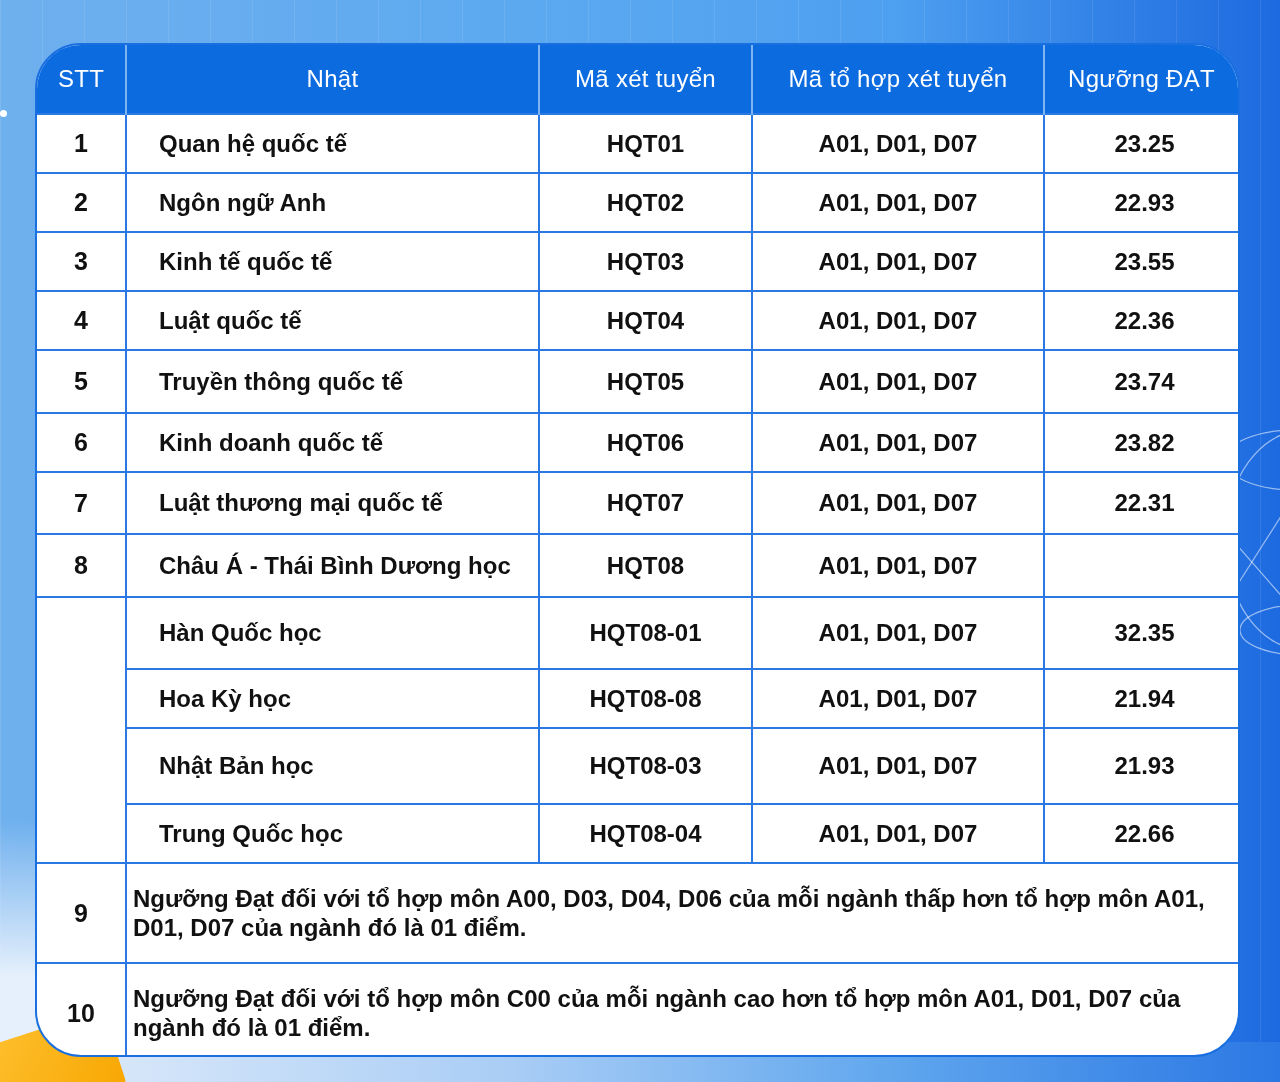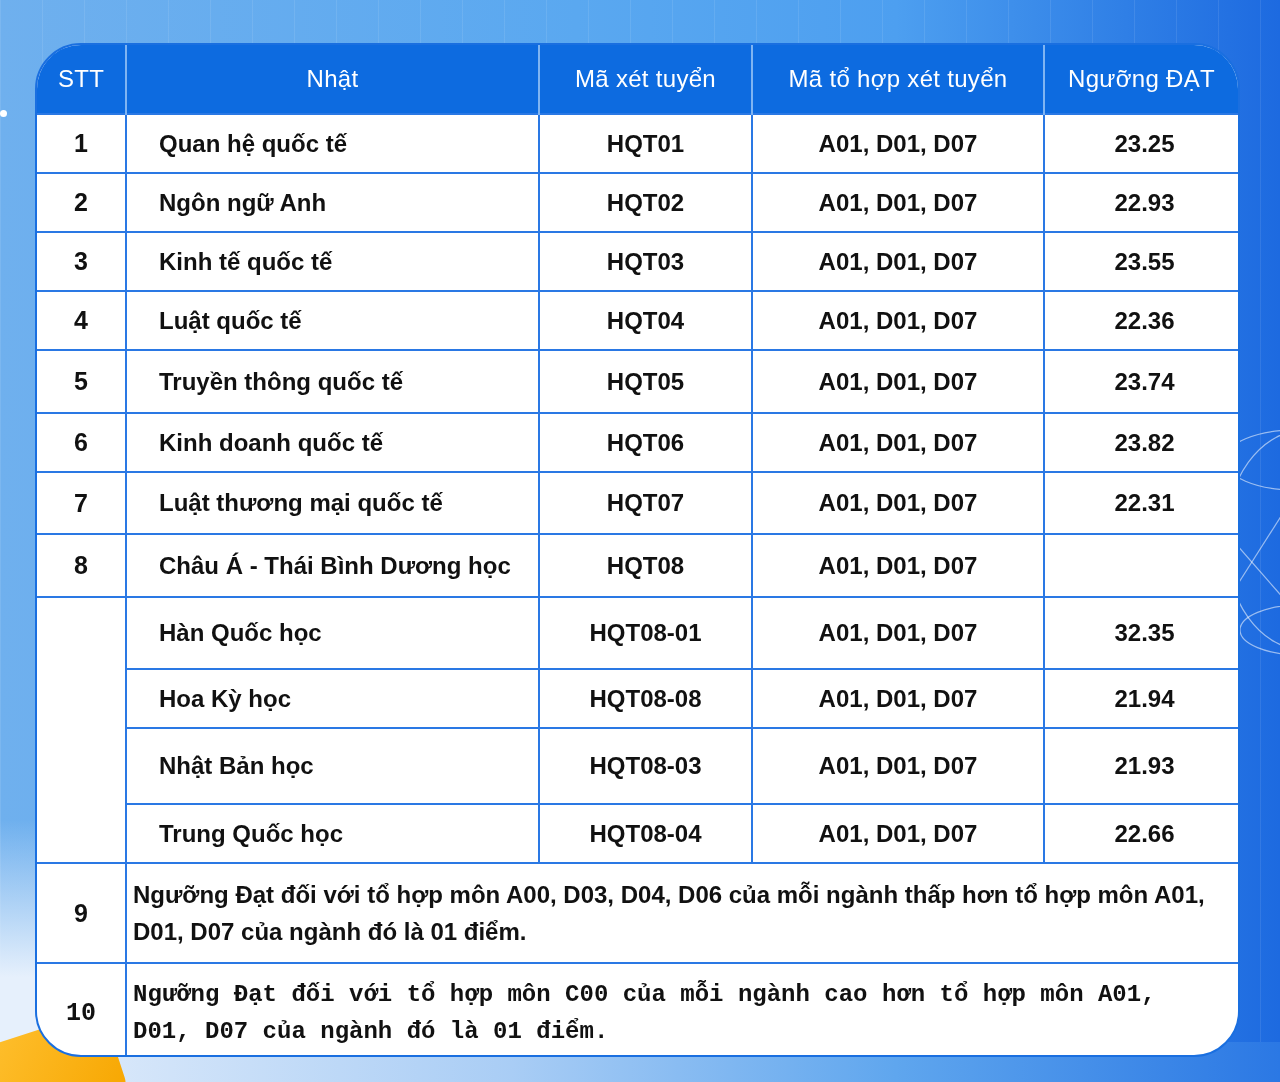--- a/index.html
+++ b/index.html
@@ -43,24 +43,24 @@
   th {
     background:#0d6be0; color:#fff; font-weight:normal; font-size:24px;
     height:66px; border-right:2px solid #7fb4f2; letter-spacing:0.3px;
   }
   th:last-child { border-right:none; }
   td {
     border:2px solid #2a78e4; color:#111; font-size:24px; font-weight:bold;
     height:57px; padding:0; text-align:center;
   }
   td.name { text-align:left; padding-left:32px; }
-  td.note { text-align:left; padding:0 16px; line-height:37px; height:98px; }
+  td.note { text-align:left; padding:0 16px; line-height:29px; height:98px; }
   tr td:first-child { border-left:none; }
   tr td:last-child { border-right:none;padding-left:6px; }
-  tr.r-last td { border-bottom:none;font-family:Liberation Mono, monospace; }
+  tr.r-last td { border-bottom:none; }
   td.stt { font-size:25px; }
   td.blank-stt { border-bottom:2px solid #2a78e4; }
 </style>
 </head>
 <body>
 
 <div class="bg-grid"></div>
 <div class="bg-left-glow"></div>
 <div class="bg-bottom"></div>
 <div class="dot"></div>

